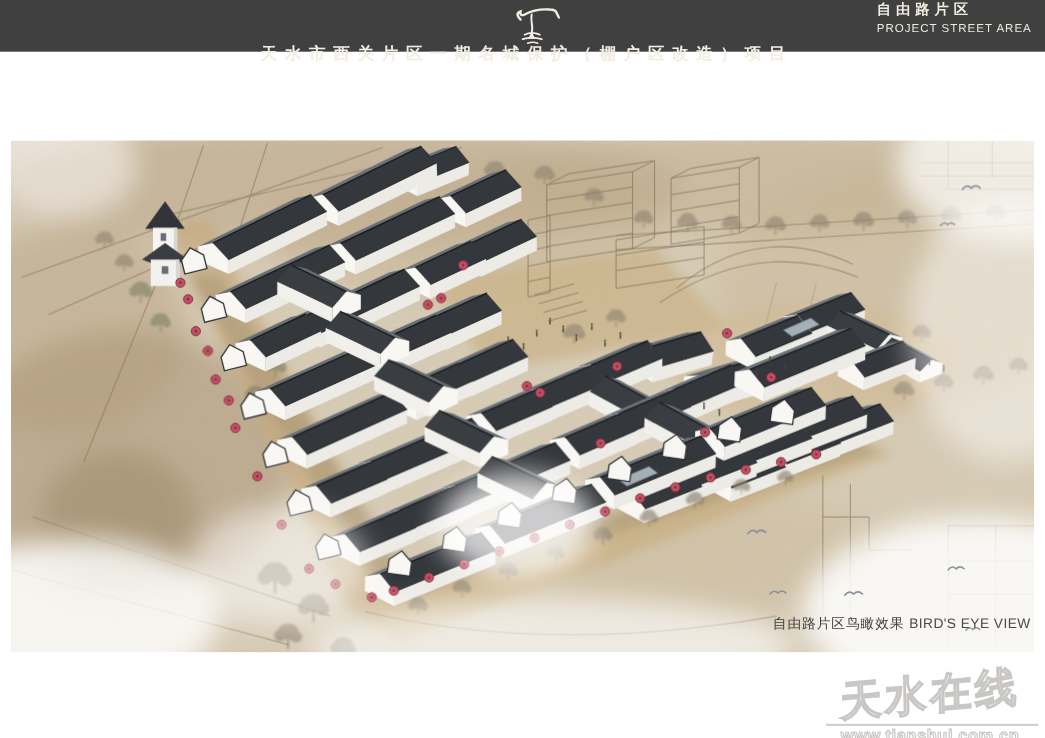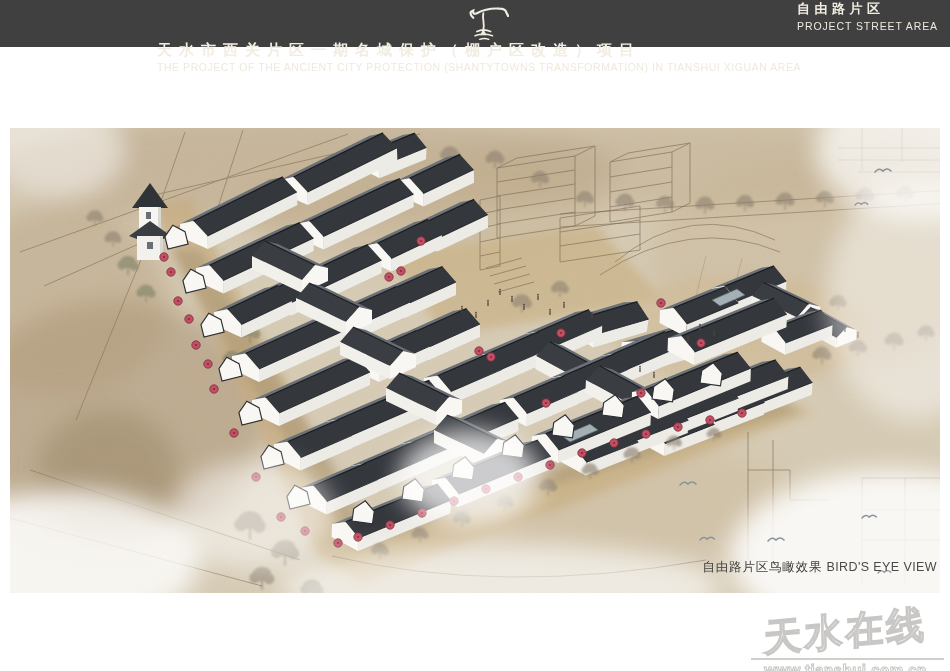--- a/index.html
+++ b/index.html
@@ -41,21 +41,20 @@
       <path d="M9,19 Q3,13 9,11 Q8,16 13,14 Q24,8 38,9 Q44,9 45,13 L47,17" stroke-width="2.4"></path>
       <path d="M20,14 C18.5,21 22,26 20,32" stroke-width="2"></path>
       <path d="M13,34 Q20,30.5 28,34" stroke-width="1.8"></path>
       <path d="M11,38.5 Q20,35.5 30,38.5" stroke-width="1.8"></path>
       <path d="M16,42.5 Q21,40.5 26,42.5" stroke-width="1.6"></path>
     </g>
     <polygon points="20,31 16.5,38 23.5,38" fill="#f2ede3"></polygon>
   </svg>
   <div class="titles">
     <div class="t-zh">天水市西关片区一期名城保护（棚户区改造）项目</div>
-    <div class="t-en">THE PROJECT OF THE ANCIENT CITY PROTECTION (SHANTYTOWNS TRANSFORMATION) IN TIANSHUI XIGUAN AREA</div>
   </div>
   <div class="area">
     <div class="a-zh">自由路片区</div>
     <div class="a-en">PROJECT STREET AREA</div>
   </div>
 </div>
 
 <svg class="scene" viewBox="10 128 930 465">
   <defs>
     <filter id="b12" x="-80%" y="-80%" width="260%" height="260%">

